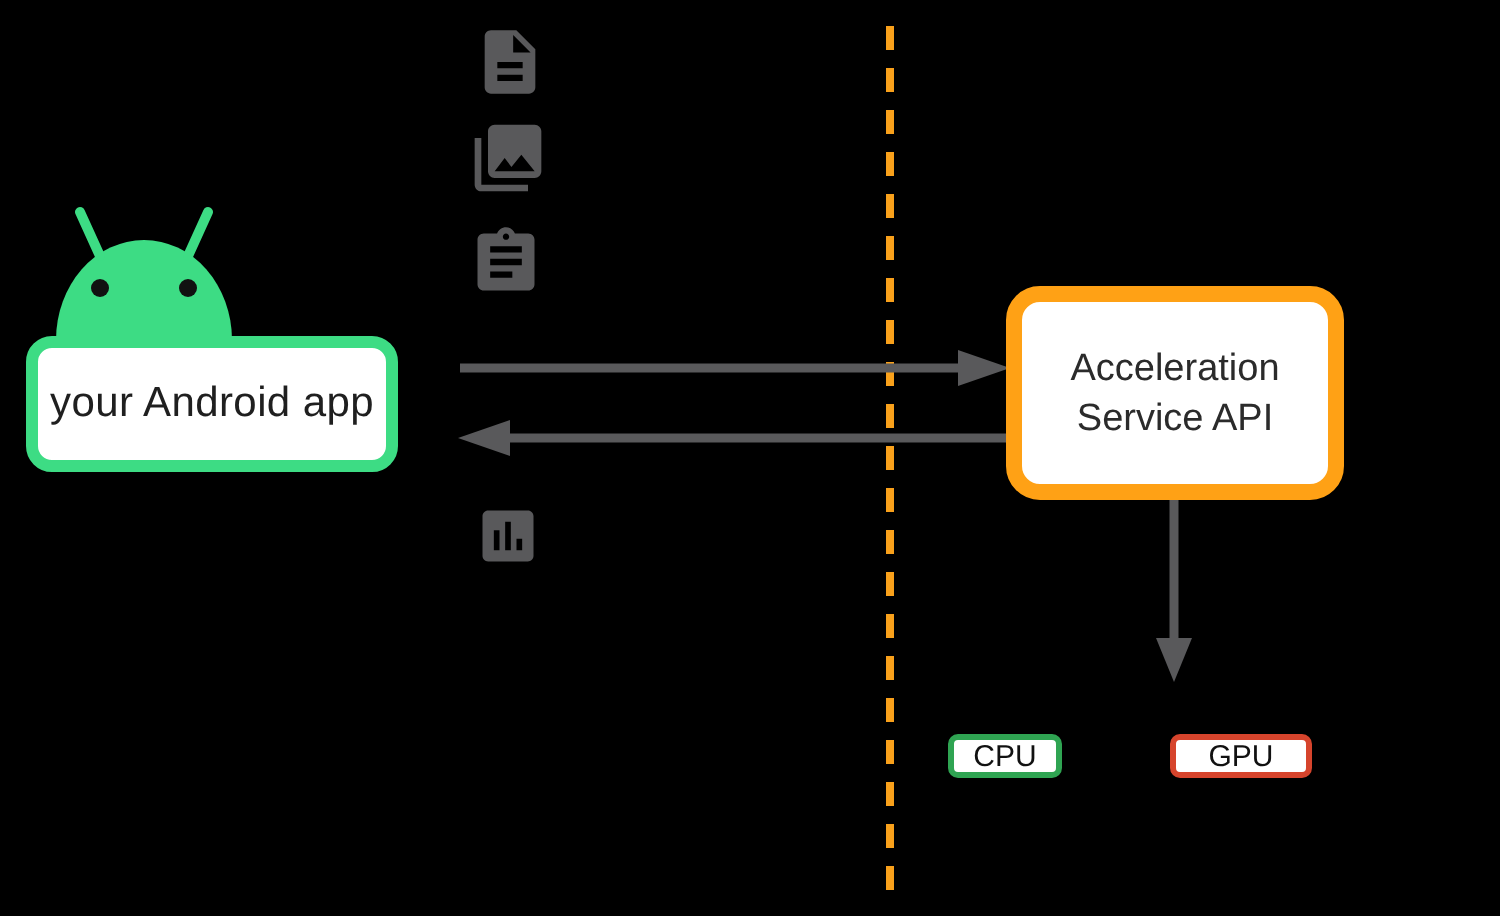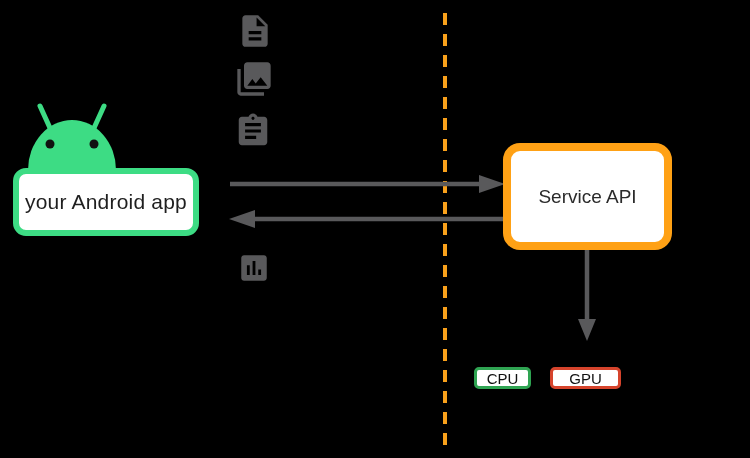--- a/index.html
+++ b/index.html
@@ -99,23 +99,24 @@
       <line x1="504" y1="219" x2="253" y2="219" stroke="currentColor" stroke-width="4.5"></line>
       <polygon points="255,210 255,228 229,219" fill="currentColor"></polygon>
     </g>
     <g>
       <line x1="587" y1="250" x2="587" y2="321" stroke="currentColor" stroke-width="4.5"></line>
       <polygon points="578,319 596,319 587,341" fill="currentColor"></polygon>
     </g>
   </svg>
 
   <div class="service-box" style="border-color: rgb(255, 161, 21);">
+    <span class="line">Acceleration</span>
     <span class="line">Service API</span>
   </div>
 
   <div class="chip chip-cpu" style="border-color: rgb(47, 164, 82);">
     <span>CPU</span>
   </div>
-  <div class="chip chip-gpu" style="border-color: rgb(214, 68, 44);">
+  <div class="chip chip-gpu" style="border-color: rgb(214, 68, 44); margin-left: 35px;">
     <span>GPU</span>
   </div>
 
 </div>
 
 </body></html>

